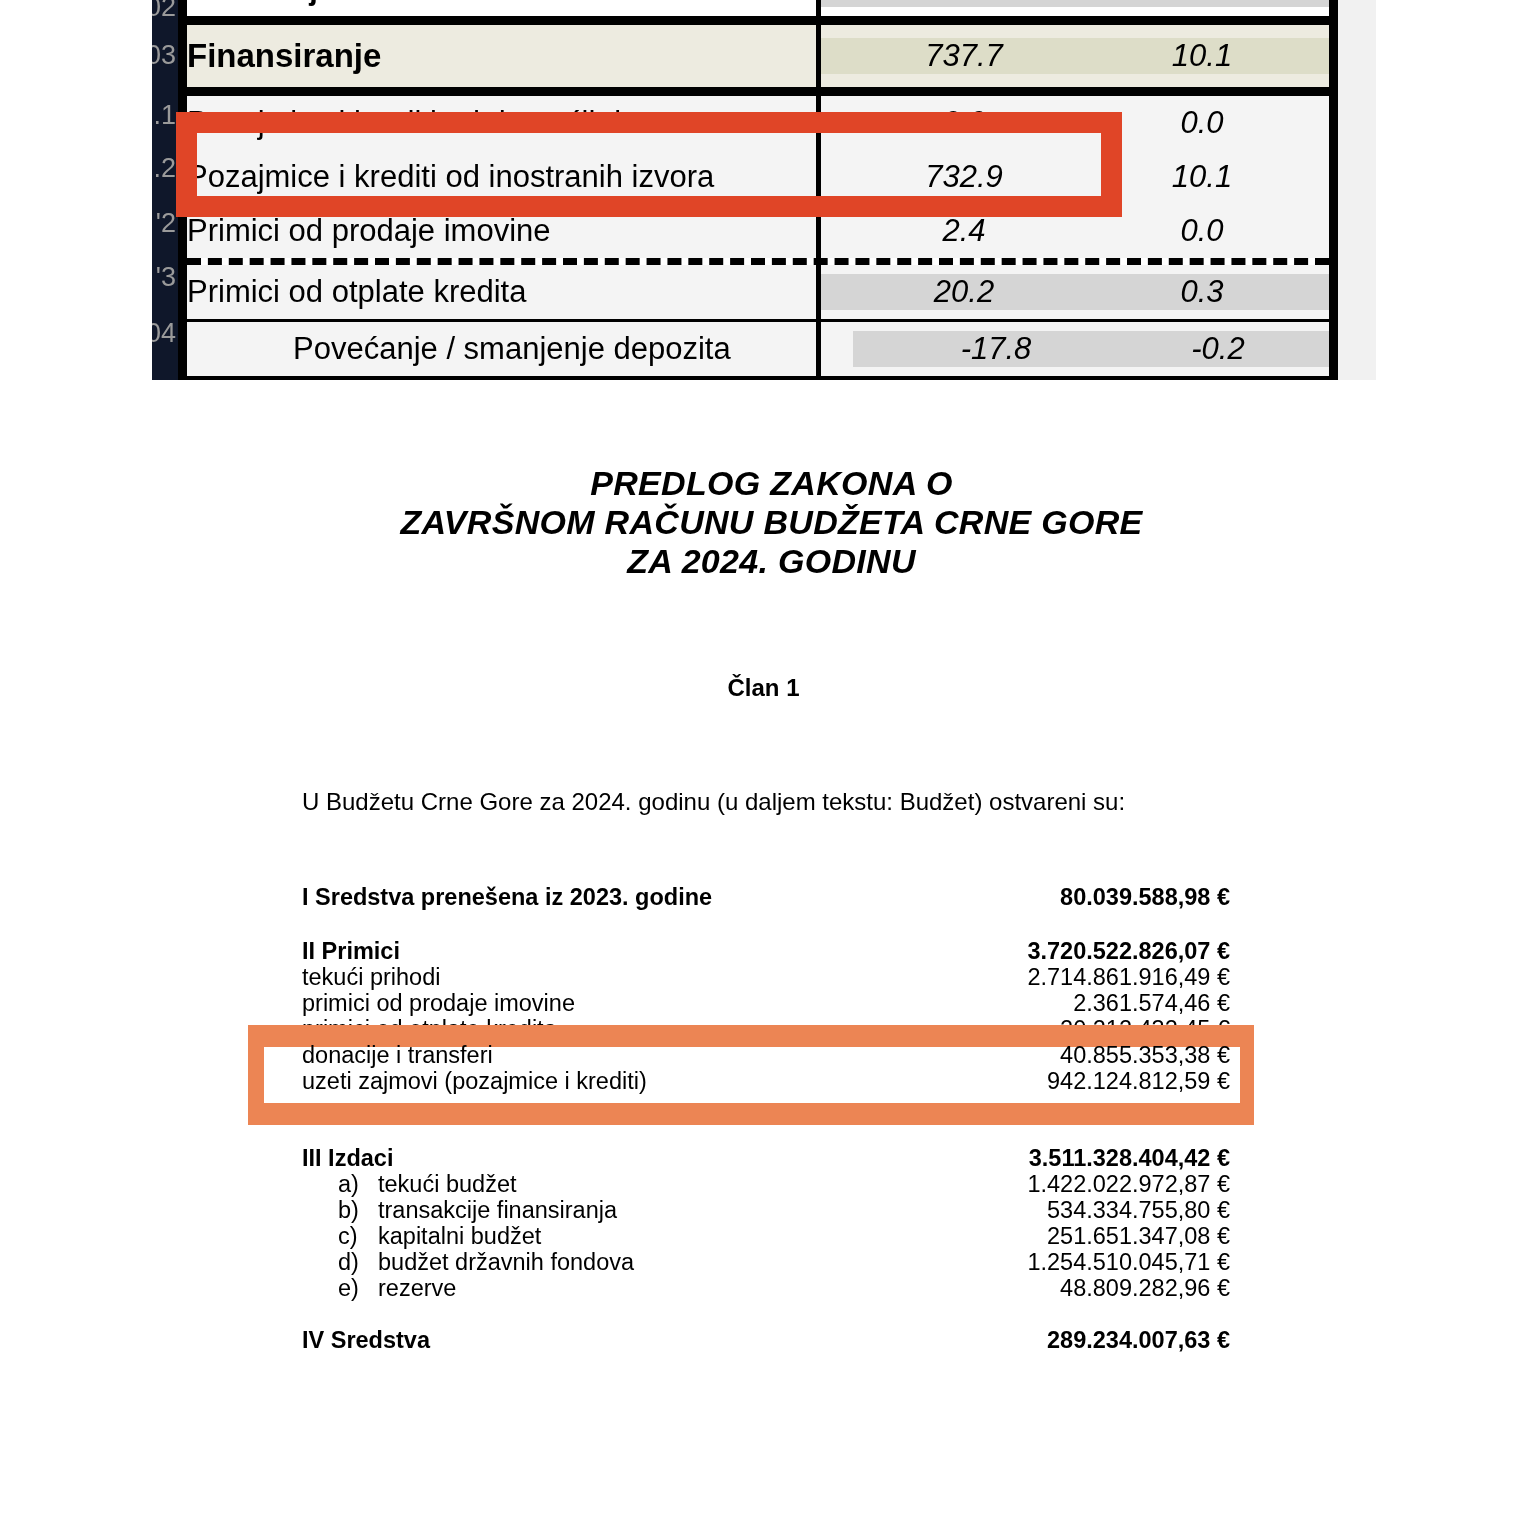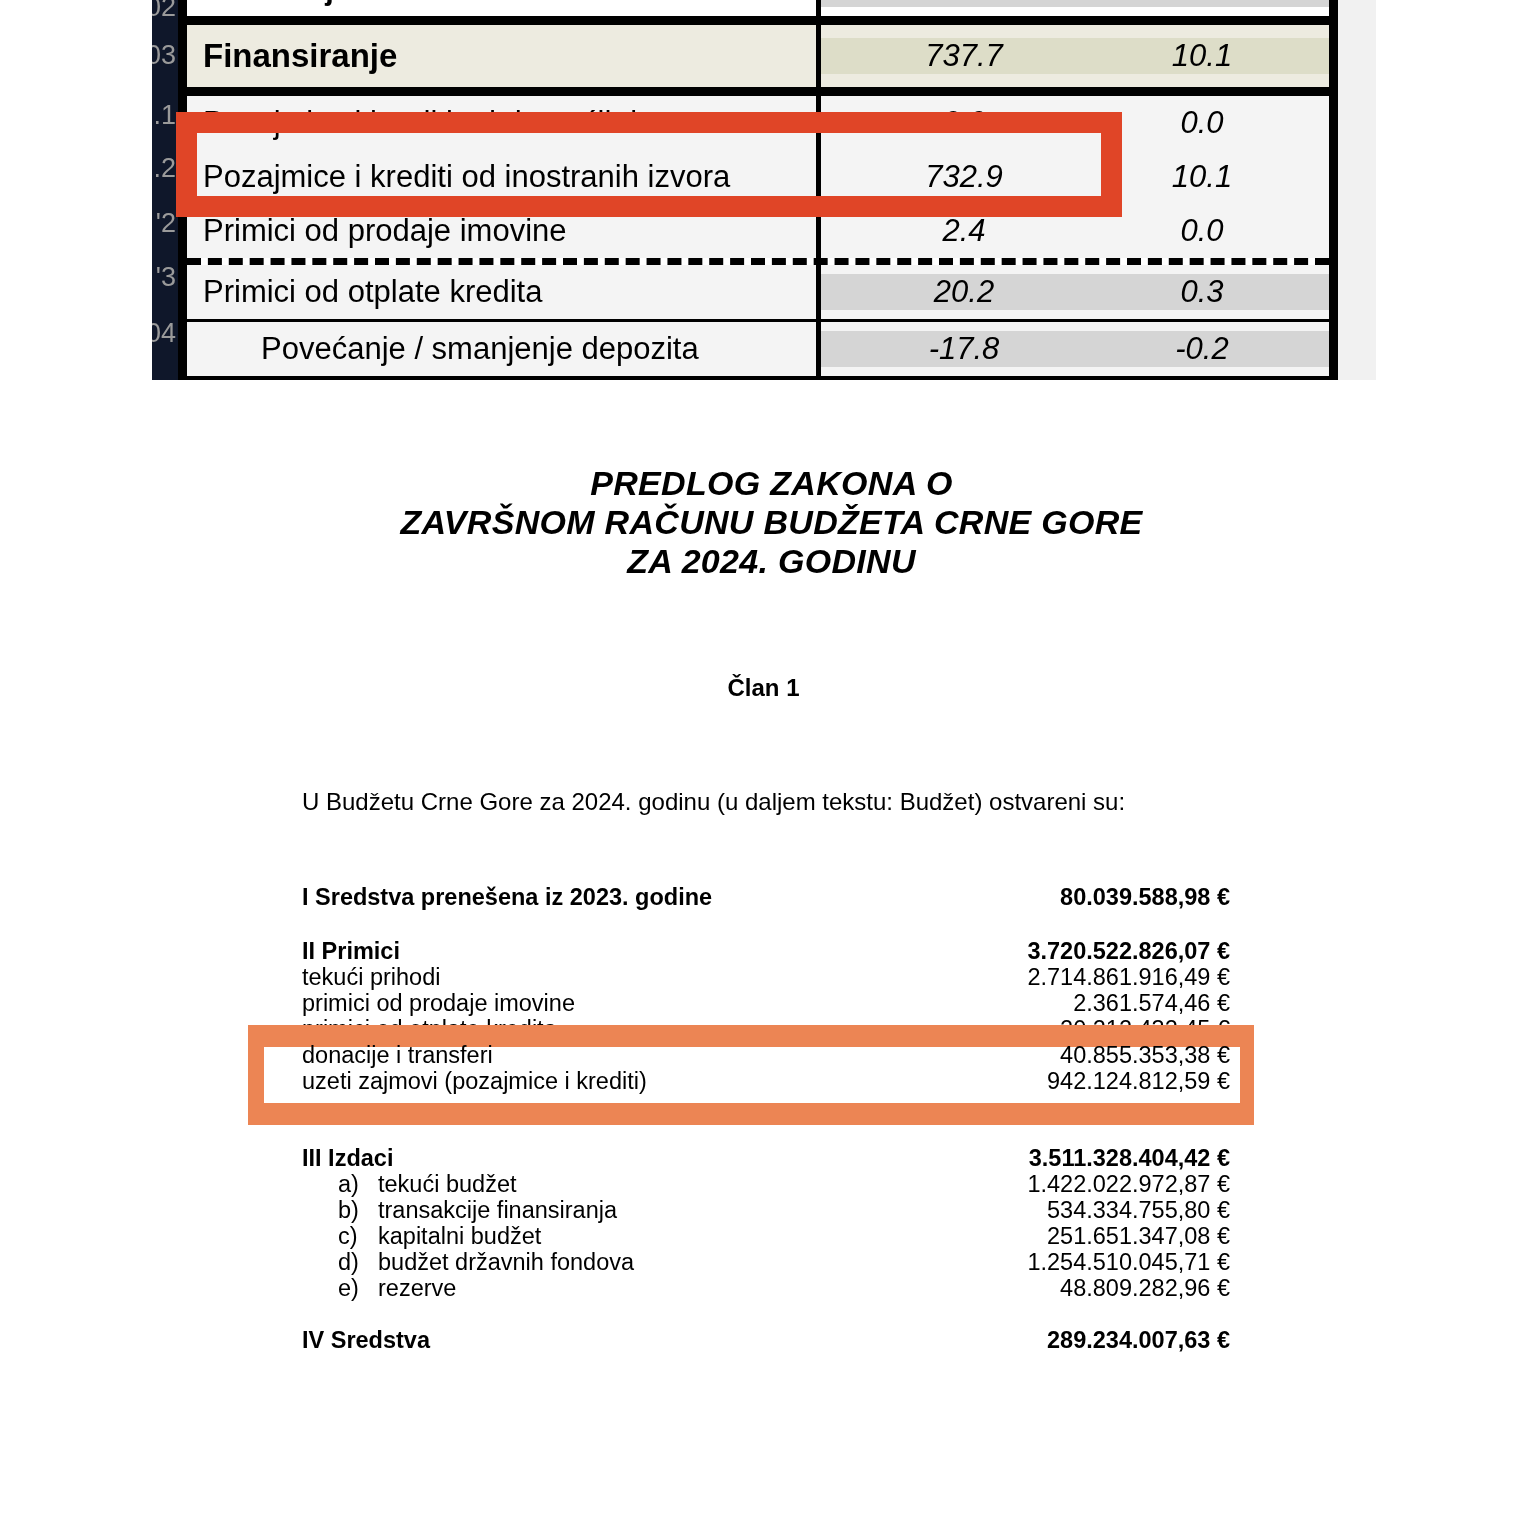--- a/index.html
+++ b/index.html
@@ -59,21 +59,21 @@
   }
   .srow {
     display: flex;
     align-items: center;
     box-sizing: border-box;
     height: 54px;
   }
   .scell-label {
     flex: 0 0 634px;
     box-sizing: border-box;
-    padding-left: 16px;
+    padding-left: 0;
     font-size: 31px;
     white-space: nowrap;
     overflow: hidden;
   }
   .scell-num {
     flex: 0 0 254px;
     box-sizing: border-box;
     text-align: center;
     font-size: 31px;
     font-style: italic;
@@ -95,21 +95,21 @@
   .srow.fin { background: #edebe0; height: 62px; }
   .srow.fin .scell-label { font-weight: bold; font-size: 33px; }
   .srow.fin .scell-num, .srow.fin .scell-pct { background: #ddddc8; }
 
   .srow.plain { background: #f4f4f4; }
   .srow.plain .scell-num, .srow.plain .scell-pct { background: #f4f4f4; }
 
   .srow.gray { background: #f4f4f4; }
   .srow.gray .scell-num, .srow.gray .scell-pct { background: #d5d5d5; }
 
-  .srow.indent .scell-label { padding-left: 74px; }
+  .srow.indent .scell-label { padding-left: 74px; margin-left: 32px; }
 
   .thickline { height: 9px; background: #000; }
   .thinline  { height: 3px; background: #000; }
   .dashline  {
     height: 0;
     border-top: 7px dashed #000;
   }
   .vsep {
     position: absolute;
     width: 5px;

